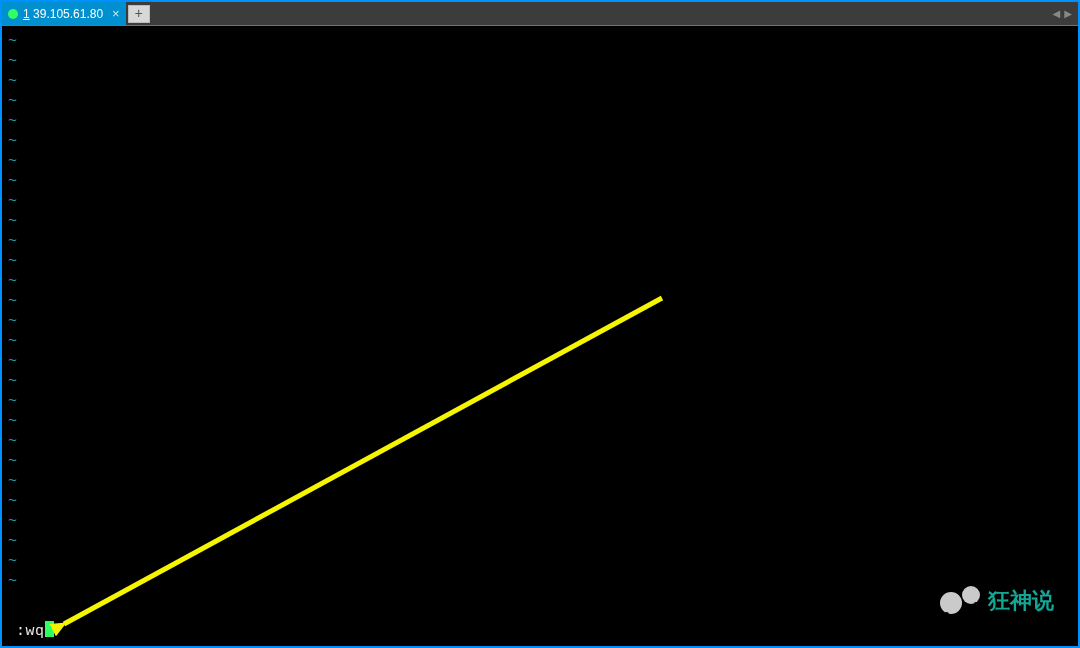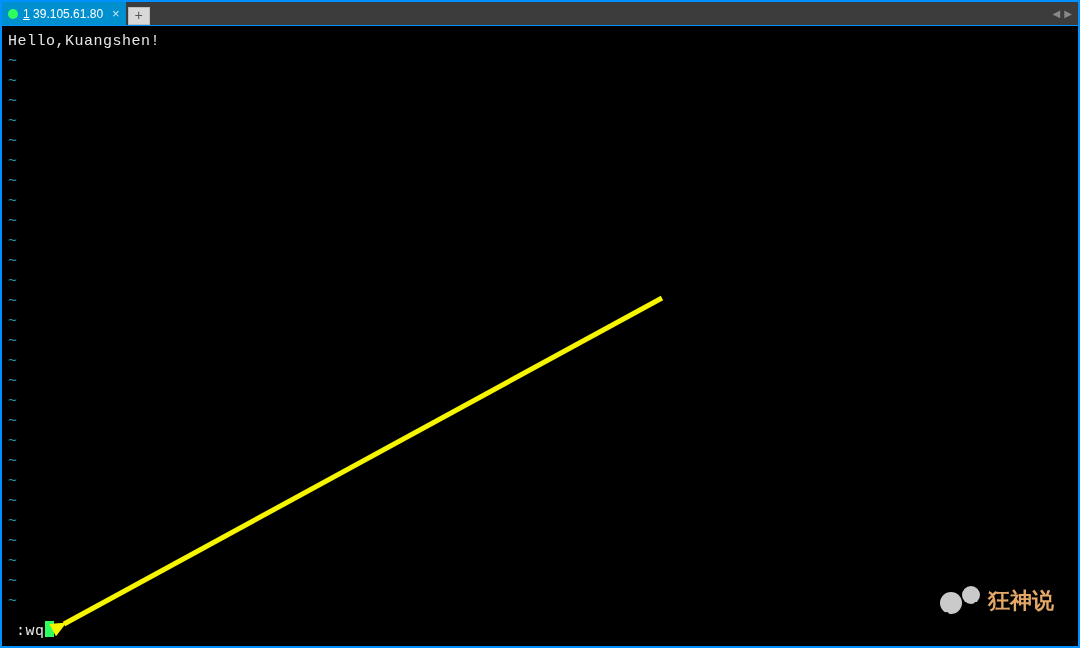--- a/index.html
+++ b/index.html
@@ -11,21 +11,21 @@
       font-size: 15px;
       overflow: hidden;
       position: relative;
       border: 2px solid #0090ff;
     }
     
     .tab-bar {
       background: #3c3c3c;
       height: 24px;
       display: flex;
-      align-items: flex-end;
+      align-items: center;
       border-bottom: 1px solid #0090ff;
       position: relative;
     }
     .tab {
       background: #0090d0;
       display: flex;
       align-items: center;
       padding: 0 6px;
       gap: 5px;
       font-family: Arial, sans-serif;
@@ -105,21 +105,21 @@
       top: 0;
       pointer-events: none;
     }
     
     .watermark {
       position: absolute;
       right: 24px;
       bottom: 30px;
       display: flex;
       gap: 8px;
-      color: #fdba74;
+      color: #14b8a6;
       font-family: sans-serif;
       font-size: 22px;
       font-weight: 600;
       opacity: 0.9;
     }
     .wm-bubbles {
       position: relative;
       width: 40px;
       height: 30px;
     }
@@ -168,21 +168,20 @@
   <div class="new-tab">
     <span>+</span>
   </div>
   <div class="tab-nav">
     <span>◀</span>
     <span>▶</span>
   </div>
 </div>
 
 <div class="terminal">
-  <div>Hello,Kuangshen!</div>
   <div id="tildes">
       <div class="tilde">~</div>
       <div class="tilde">~</div>
       <div class="tilde">~</div>
       <div class="tilde">~</div>
       <div class="tilde">~</div>
       <div class="tilde">~</div>
       <div class="tilde">~</div>
       <div class="tilde">~</div>
       <div class="tilde">~</div>

